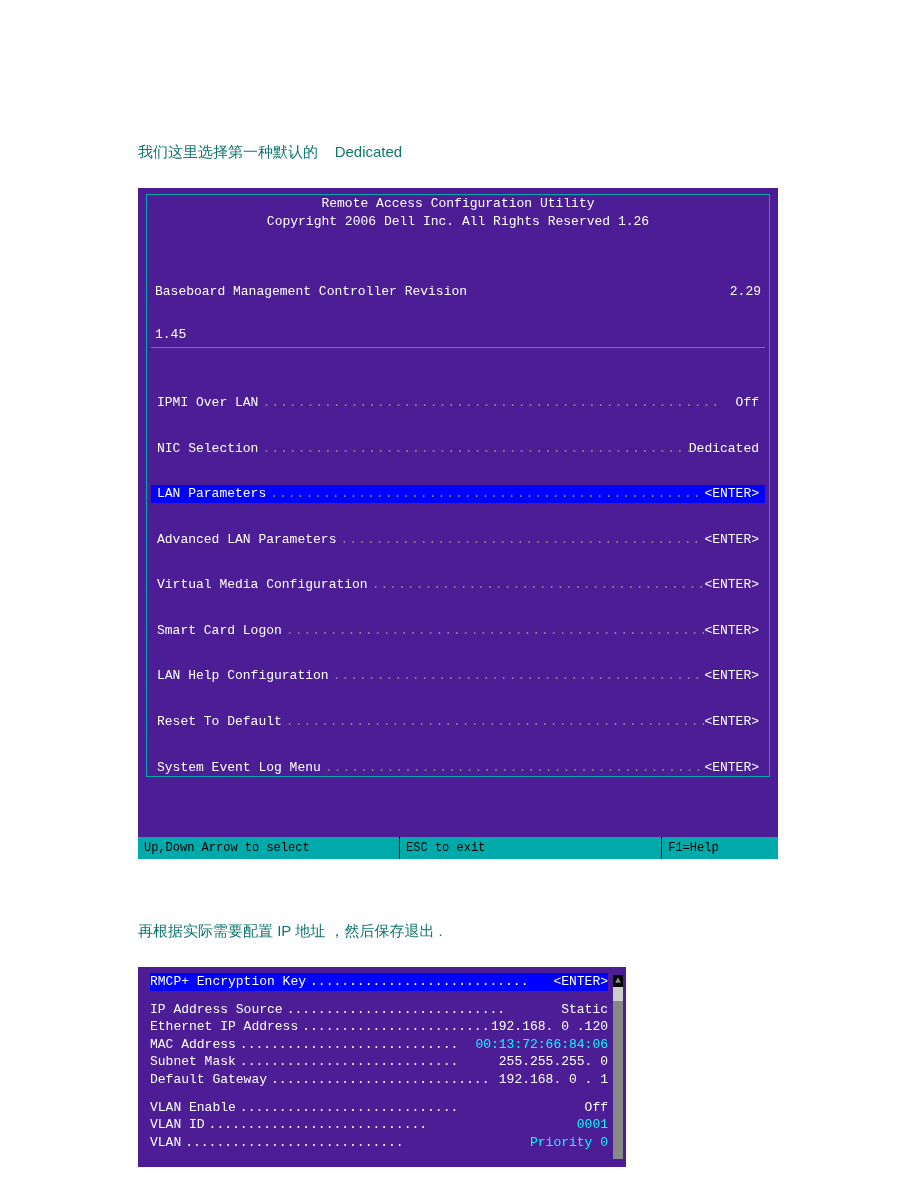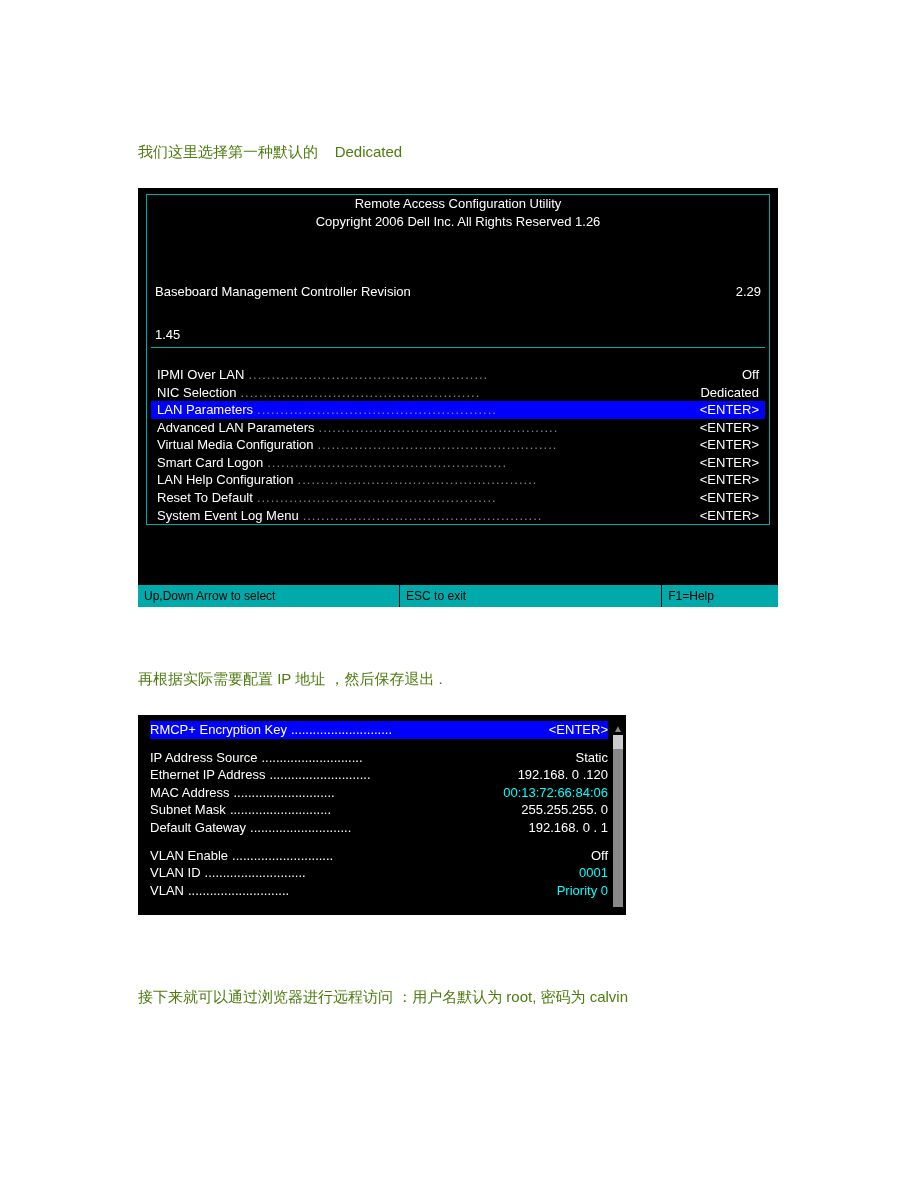--- a/index.html
+++ b/index.html
@@ -1,30 +1,30 @@
 <!DOCTYPE html>
 <html><head>
   <meta charset="utf-8">
   <style>
     * { margin: 0; padding: 0; box-sizing: border-box; }
     body { background: #fff; font-family: Arial, "Microsoft YaHei", sans-serif; }
     .page { width: 920px; margin: 0 auto; padding: 140px 138px 0 138px; }
-    .body-text { font-size: 15px; color: #4d7c0f; margin-bottom: 24px; line-height: 1.6; }
-    .terminal, .terminal2 { background: #000000; font-family: Liberation Sans, sans-serif; color: #c0c0c0; font-size: 13px; line-height: 1.35; }
+    .body-text { font-size: 15px; color: #0f766e; margin-bottom: 24px; line-height: 1.6; }
+    .terminal, .terminal2 { background: #4c1d95; font-family: Liberation Mono, monospace; color: #c0c0c0; font-size: 13px; line-height: 1.35; }
     .terminal { width: 640px; margin-bottom: 60px; }
     .terminal2 { width: 488px; margin-bottom: 70px; position: relative; }
     .term-inner { padding: 6px 8px 0 8px; }
     .title-box { border: 1px solid #00aaaa; padding: 0 4px; }
     .title-line { color: #fff; text-align: center; }
     .section-gap { height: 14px; }
     .info-row { display: flex; justify-content: space-between; padding: 0 4px; margin-top: 25px; }
     .info-label { color: #fff; white-space: pre; }
     .info-value { color: #fff; }
     .divider-line { border-top: 1px solid #00aaaa; margin: 4px 0; }
-    .menu-row { display: flex; justify-content: center; padding: 0 6px; }
+    .menu-row { display: flex; justify-content: center; padding: 0 6px; margin-top: 28px; }
     .menu-label { color: #fff; white-space: nowrap; }
     .menu-fill { flex: 1; color: #888; overflow: hidden; letter-spacing: 1px; padding: 0 4px; }
     .menu-value { color: #fff; white-space: nowrap; }
     .menu-row.selected { background: #0000ff; }
     .statusbar { background: #00aaaa; color: #000; display: flex; font-size: 12px; margin-top: 60px; align-items: center; }
     .statusbar > div { padding: 3px 6px; border-right: 1px solid #000; }
     .statusbar > div:nth-child(1) { flex: 1.2; }
     .statusbar > div:nth-child(2) { flex: 1.2; }
     .statusbar > div:nth-child(3) { flex: 0.7; }
     .statusbar > div:last-child { border-right: none; flex: 0.5; }

